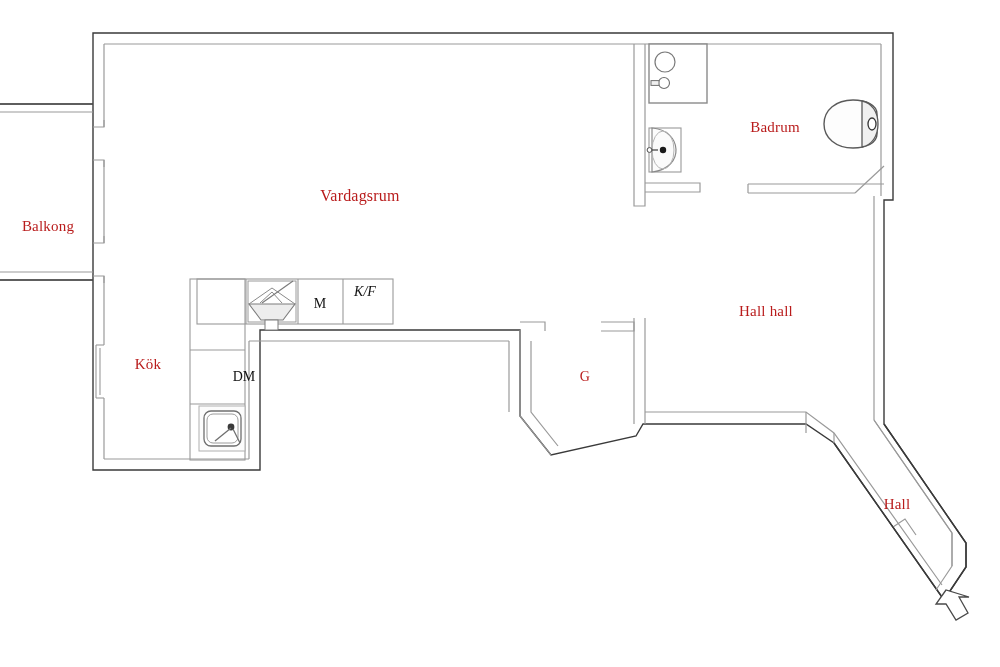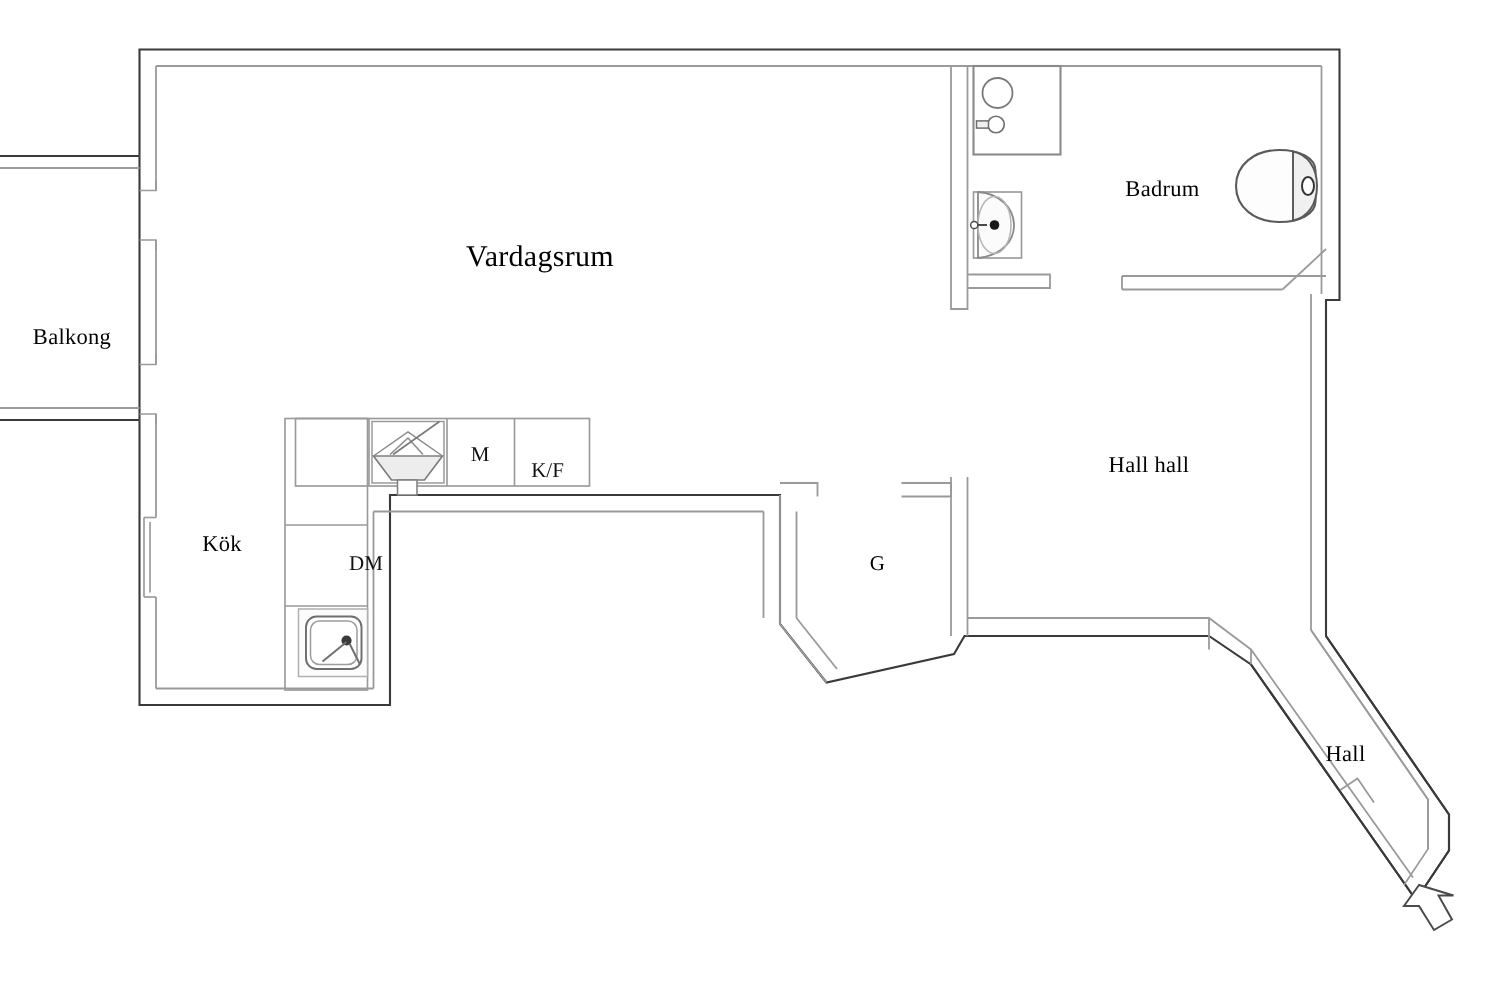--- a/index.html
+++ b/index.html
@@ -19,26 +19,26 @@
     position: absolute;
     top: 0;
     left: 0;
     width: 1000px;
     height: 667px;
     display: block;
   }
   .room-label {
     position: absolute;
     font-family: "Liberation Serif", "DejaVu Serif", serif;
-    color: #000000;
+    color: #b91c1c;
     white-space: nowrap;
     transform: translate(-50%, -50%);
     letter-spacing: 0.2px;
   }
-  .label-lg { font-size: 20px; }
+  .label-lg { font-size: 16px; margin-top: 24px; }
   .label-md { font-size: 15px; }
   .label-sm { font-size: 14px; }
   .appliance-label {
     position: absolute;
     font-family: "Liberation Serif", "DejaVu Serif", serif;
     color: #111111;
     font-size: 14px;
     white-space: nowrap;
     transform: translate(-50%, -50%);
   }
@@ -238,17 +238,17 @@
   <div class="room-label label-md" style="left:766px; top:311px;">Hall hall</div>
 
   <div class="room-label label-md" style="left:148px; top:364px;">Kök</div>
 
   <div class="room-label label-sm" style="left:585px; top:377px;">G</div>
 
   <div class="room-label label-md" style="left:897px; top:504px;font-family:Liberation Serif, serif;">Hall</div>
 
   <div class="appliance-label" style="left:320px; top:304px;">M</div>
 
-  <div class="appliance-label" style="left:365px; top:315px;">K/F</div>
+  <div class="appliance-label" style="left:365px; top:292px;font-style:italic;">K/F</div>
 
   <div class="appliance-label" style="left:220px; top:377px;margin-left:24px;">DM</div>
 
 </div>
 
 </body></html>

